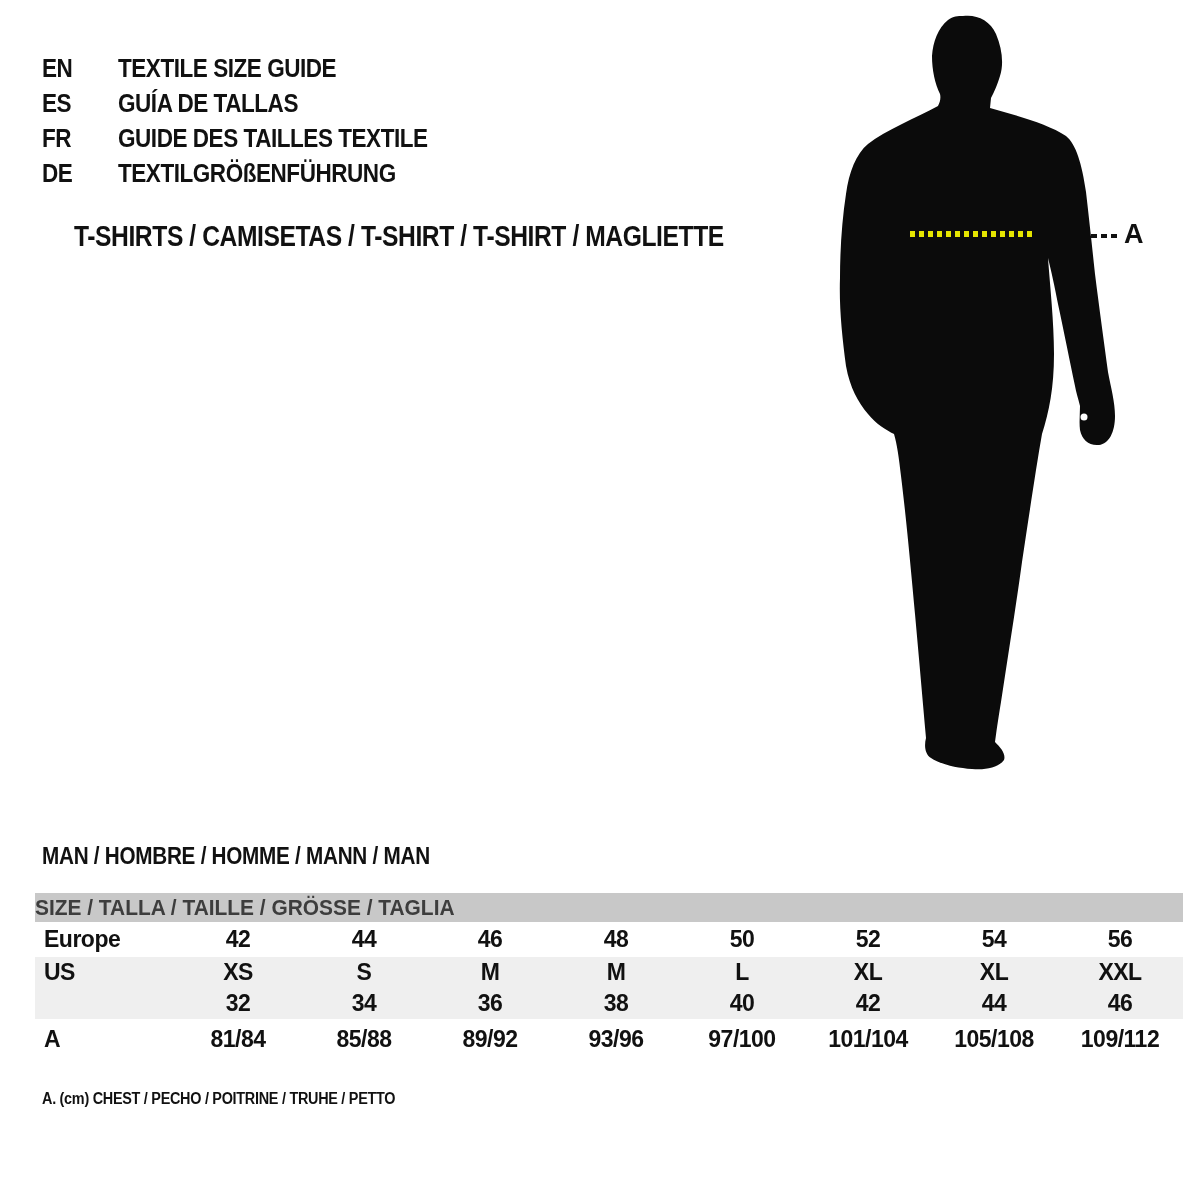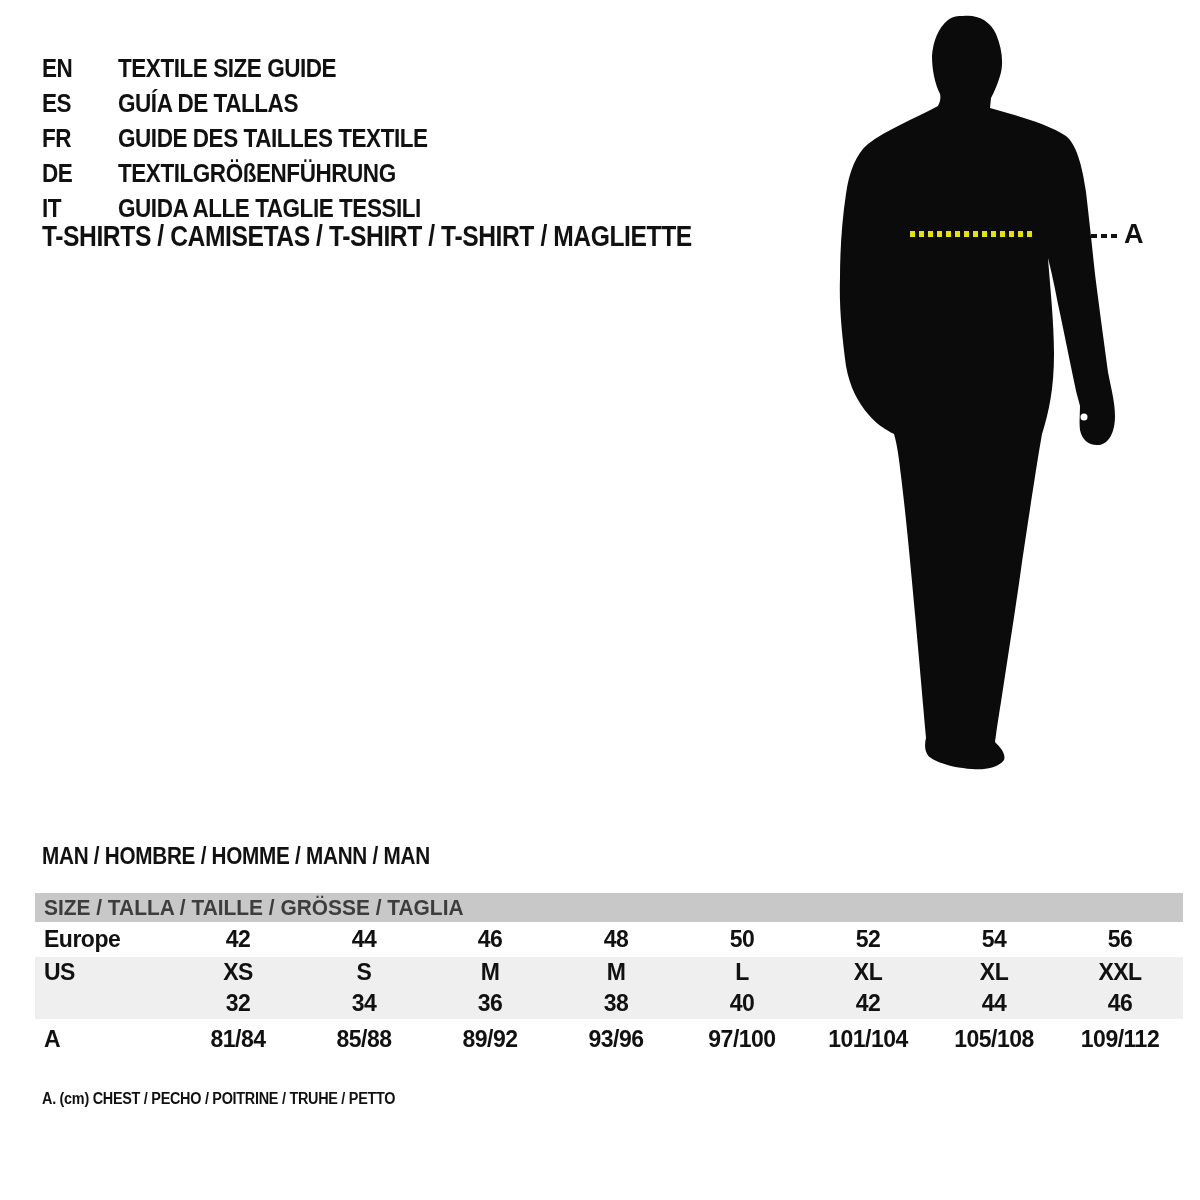--- a/index.html
+++ b/index.html
@@ -12,38 +12,38 @@
   .cx90 { display:inline-block; transform:scaleX(.90); transform-origin:0 50%; white-space:nowrap; }
   .cx95 { display:inline-block; transform:scaleX(.95); transform-origin:0 50%; white-space:nowrap; }
 
   
   .langs { position:absolute; left:42px; top:26px;margin-top:25px; }
   .lang-row { display:flex; font-size:25px; font-weight:700; line-height:35px; letter-spacing:-.5px; }
   .lang-code { width:76px; flex:0 0 76px; }
 
   
   .cats { position:absolute; left:42px; top:220px; }
-  .cat-line { font-size:29px; font-weight:700; line-height:33px; letter-spacing:-.5px; }
+  .cat-line { font-size:29px; font-weight:700; line-height:33px; letter-spacing:-.5px;margin-left:32px; }
 
   
   .figure-wrap { position:absolute; left:828px; top:6px; width:305px; height:768px; }
   .figure-wrap svg { position:absolute; left:0; top:0; }
   .measure-dots { position:absolute; left:910px; top:231px; width:124px; height:6px;
     background:repeating-linear-gradient(to right, #e4e400 0 5px, transparent 5px 9px); z-index:3; }
   .measure-dashes { position:absolute; left:1091px; top:234px; width:28px; height:4px;
     background:repeating-linear-gradient(to right, #111 0 6px, transparent 6px 10px); z-index:3; }
   .measure-label { position:absolute; left:1124px; top:219px; font-size:27px; font-weight:700; z-index:3; }
 
   
   .man-heading { position:absolute; left:42px; top:843px; font-size:23px; font-weight:700; letter-spacing:-.3px; }
 
   
   .size-table { position:absolute; left:35px; top:893px; width:1148px; }
   .size-header { height:29px; background:#c8c8c8; color:#3d3d3d; font-size:22px; font-weight:700;
-    line-height:29px; padding-left:9px; }
+    line-height:29px; }
   .ttable { display:table; width:100%; table-layout:fixed; font-size:23px; font-weight:700; letter-spacing:-.5px; }
   .trow { display:table-row; }
   .tcell { display:table-cell; text-align:center; vertical-align:middle; }
   .tcell.label { width:140px; text-align:left; padding-left:9px; }
   .row-europe .tcell { height:35px; }
   .row-us .tcell { height:31px; background:#efefef; }
   .row-num .tcell { height:31px; background:#efefef; }
   .row-a .tcell { height:40px; }
 
   
@@ -63,24 +63,20 @@
       <span class="lang-code cx90">ES</span>
       <span class="cx90">GUÍA DE TALLAS</span>
     </div>
     <div class="lang-row">
       <span class="lang-code cx90">FR</span>
       <span class="cx90">GUIDE DES TAILLES TEXTILE</span>
     </div>
     <div class="lang-row">
       <span class="lang-code cx90">DE</span>
       <span class="cx90">TEXTILGRÖßENFÜHRUNG</span>
-    </div>
-    <div class="lang-row">
-      <span class="lang-code cx90">IT</span>
-      <span class="cx90">GUIDA ALLE TAGLIE TESSILI</span>
     </div>
   </div>
 
   <div class="cats">
     <div class="cat-line">
       <span class="cx85">T-SHIRTS / CAMISETAS / T-SHIRT / T-SHIRT / MAGLIETTE</span>
     </div>
   </div>
 
   <div class="figure-wrap">

